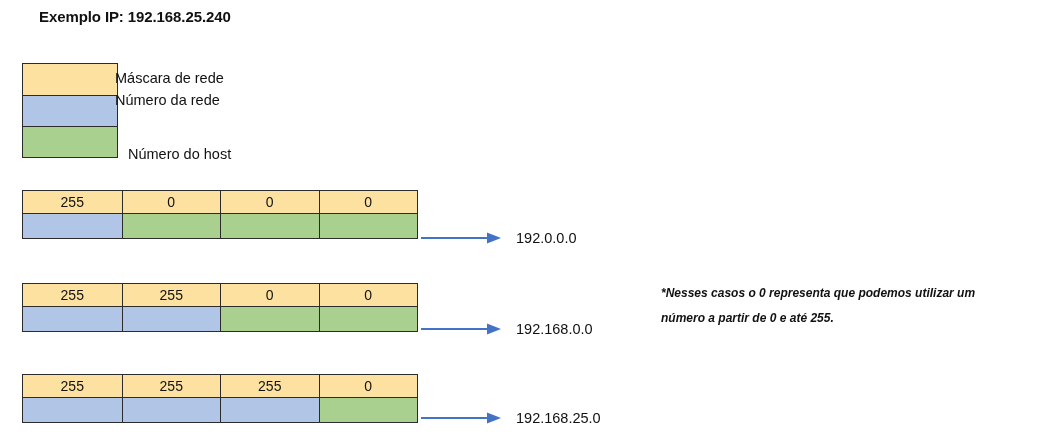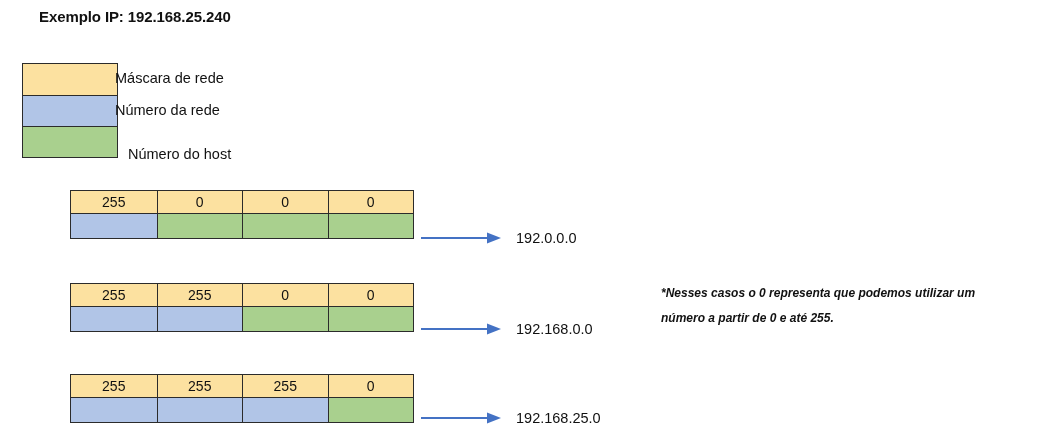--- a/index.html
+++ b/index.html
@@ -58,24 +58,23 @@
     text-align: right;
   }
   .legend-label.indent {
     left: 120px;
   }
 
   
   .mask-table {
     position: absolute;
     left: 22px;
-    width: 344px;
+    width: 396px;
     border: 1.8px solid #2b2b2b;
     box-sizing: border-box;
-    margin-left: 48px;
   }
   .mask-table .tr {
     display: flex;
     height: 22px;
   }
   .mask-table .tr.bottom {
     border-top: 1.8px solid #2b2b2b;
     height: 24px;
   }
   .mask-table .td {
@@ -128,21 +127,21 @@
 <body>
 
 <div class="page-title">Exemplo IP: 192.168.25.240</div>
 
 <div class="legend">
   <div class="legend-row c-mask"></div>
   <div class="legend-row c-net"></div>
   <div class="legend-row c-host"></div>
 </div>
 <div class="legend-label" style="top:78px;">Máscara de rede</div>
-<div class="legend-label" style="top:110px;">Número da rede</div>
+<div class="legend-label" style="top:100px;">Número da rede</div>
 <div class="legend-label indent" style="top:154px;margin-left:8px;">Número do host</div>
 
 <div class="mask-table" style="top:190px;">
   <div class="tr top">
     <div class="td c-mask">255</div>
     <div class="td c-mask">0</div>
     <div class="td c-mask">0</div>
     <div class="td c-mask">0</div>
   </div>
   <div class="tr bottom">

